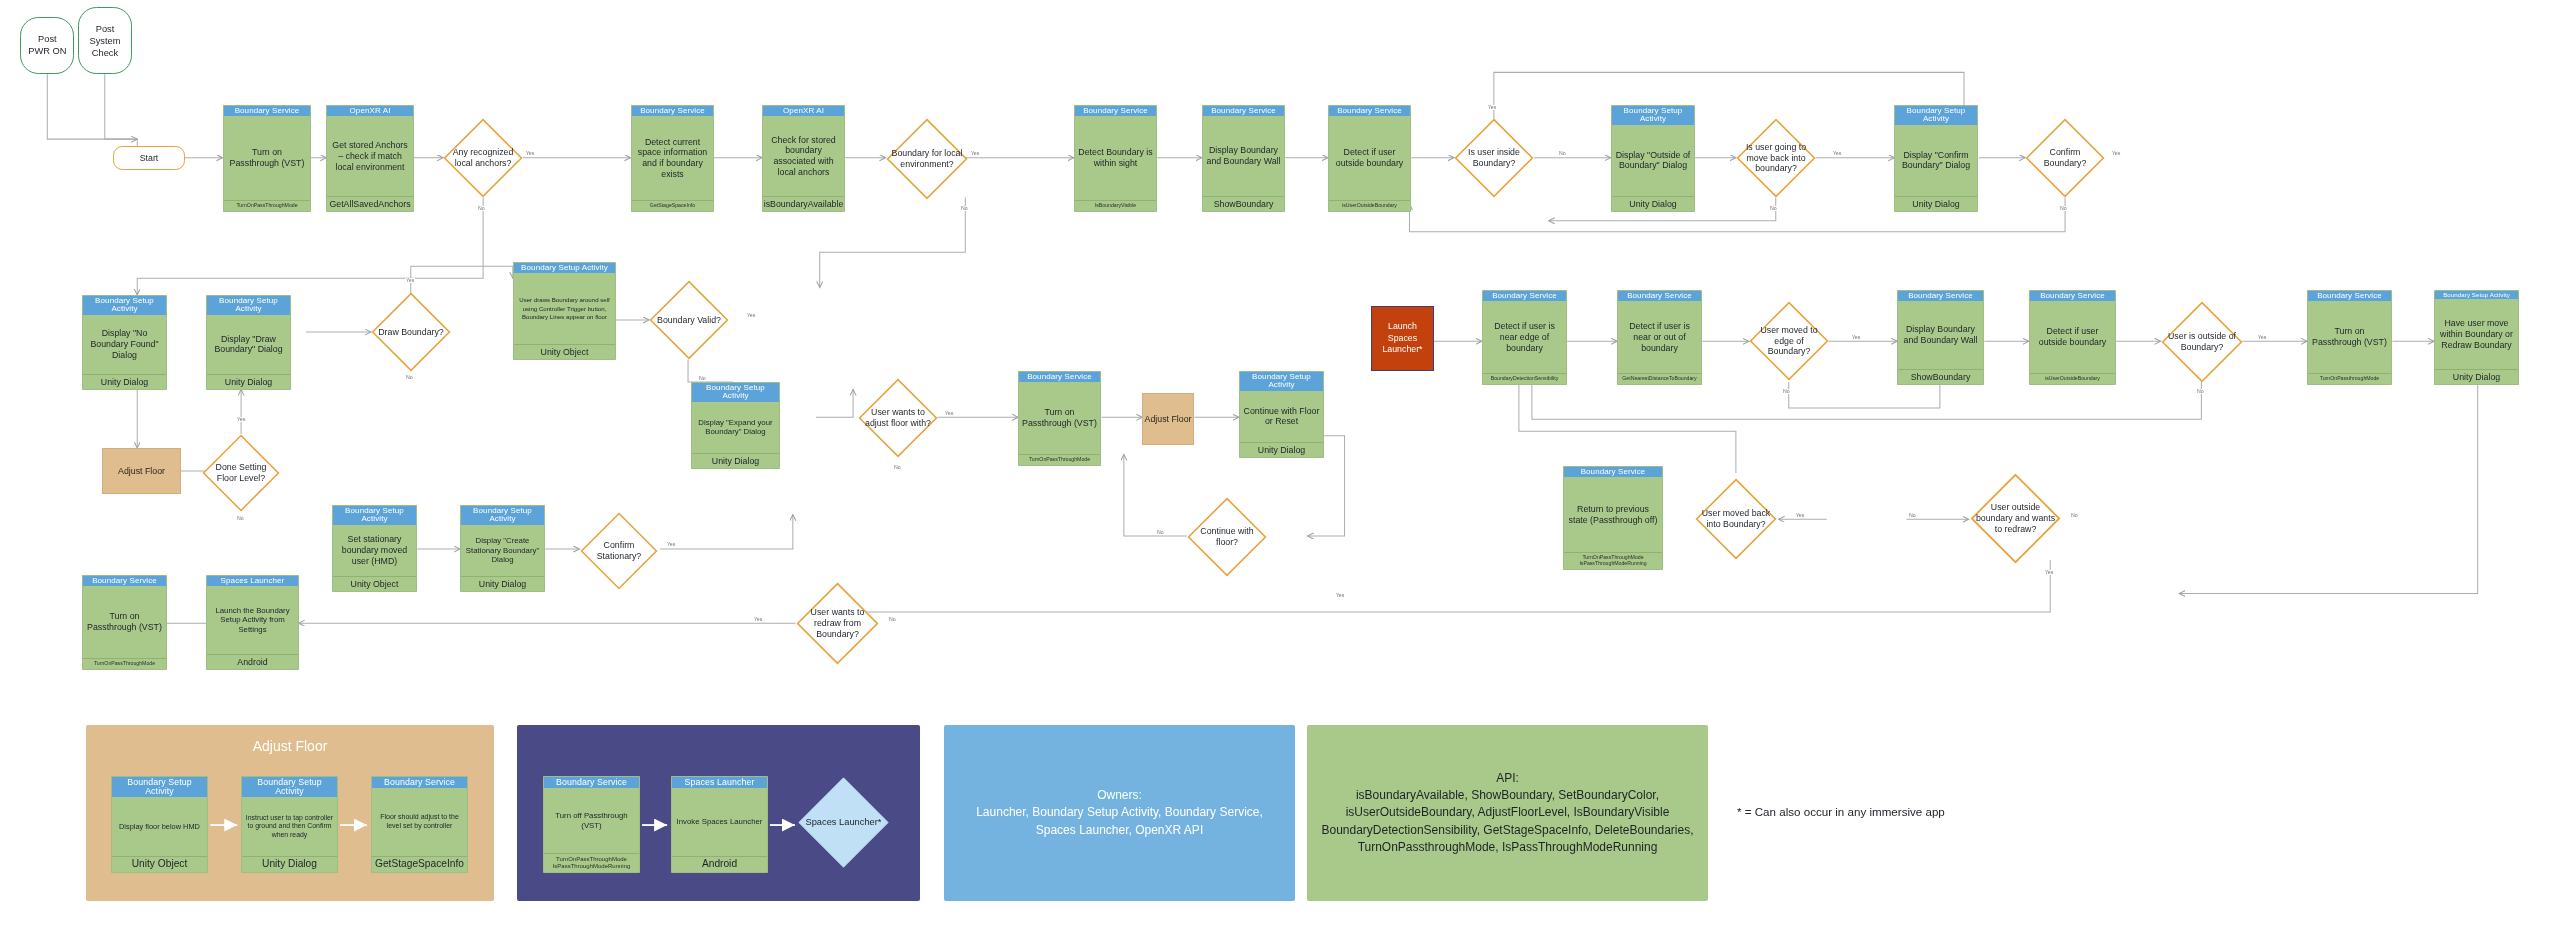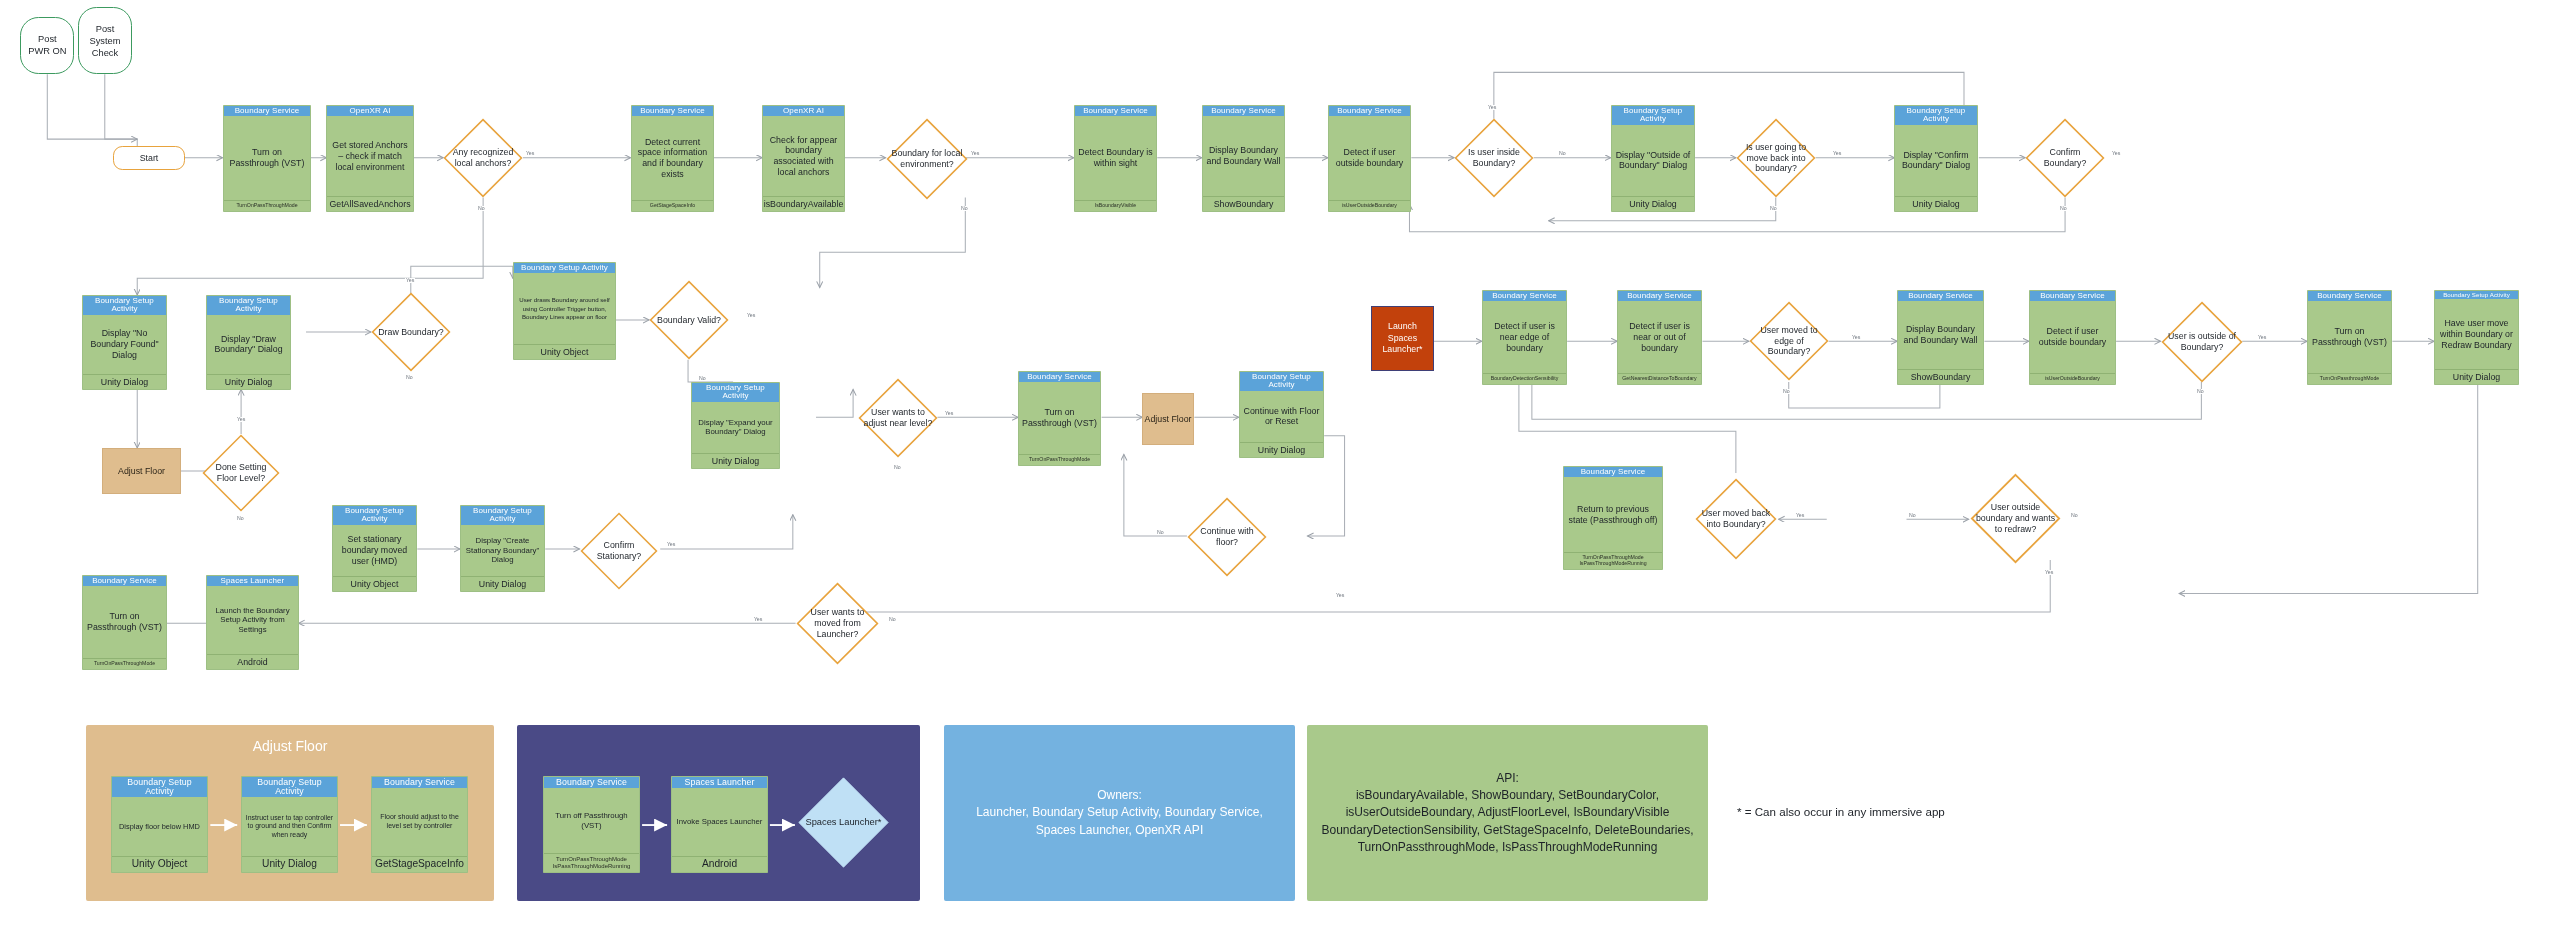--- a/index.html
+++ b/index.html
@@ -231,21 +231,21 @@
     </svg>
     <span class="dtext">Any recognized local anchors?</span>
   </div>
   <div class="node card" style="left:631px;top:105px;width:83px;height:107px;">
     <div class="hdr">Boundary Service</div>
     <div class="body">Detect current space information and if boundary exists</div>
     <div class="api tiny">GetStageSpaceInfo</div>
   </div>
   <div class="node card" style="left:762px;top:105px;width:83px;height:107px;">
     <div class="hdr">OpenXR AI</div>
-    <div class="body">Check for appear boundary associated with local anchors</div>
+    <div class="body">Check for stored boundary associated with local anchors</div>
     <div class="api big">isBoundaryAvailable</div>
   </div>
   <div class="node diamond" style="left:886px;top:118px;width:82px;height:82px;">
     <svg class="dshape" viewBox="0 0 100 100" preserveAspectRatio="none">
       <polygon points="50,2 98,50 50,98 2,50" fill="#ffffff" stroke="#e8a33d" stroke-width="2"></polygon>
     </svg>
     <span class="dtext">Boundary for local environment?</span>
   </div>
   <div class="node card" style="left:1074px;top:105px;width:83px;height:107px;">
     <div class="hdr">Boundary Service</div>
@@ -329,21 +329,21 @@
   <div class="node diamond" style="left:202px;top:434px;width:78px;height:78px;">
     <svg class="dshape" viewBox="0 0 100 100" preserveAspectRatio="none">
       <polygon points="50,2 98,50 50,98 2,50" fill="#ffffff" stroke="#e8a33d" stroke-width="2"></polygon>
     </svg>
     <span class="dtext">Done Setting Floor Level?</span>
   </div>
   <div class="node diamond" style="left:858px;top:378px;width:80px;height:80px;">
     <svg class="dshape" viewBox="0 0 100 100" preserveAspectRatio="none">
       <polygon points="50,2 98,50 50,98 2,50" fill="#ffffff" stroke="#e8a33d" stroke-width="2"></polygon>
     </svg>
-    <span class="dtext">User wants to adjust near level?</span>
+    <span class="dtext">User wants to adjust floor with?</span>
   </div>
   <div class="node card" style="left:1018px;top:371px;width:83px;height:95px;">
     <div class="hdr">Boundary Service</div>
     <div class="body">Turn on Passthrough (VST)</div>
     <div class="api tiny">TurnOnPassThroughMode</div>
   </div>
   <div class="node tan" style="left:1142px;top:393px;width:52px;height:52px;">
     <span>Adjust Floor</span>
   </div>
   <div class="node card" style="left:1239px;top:371px;width:85px;height:87px;">
@@ -381,21 +381,21 @@
   </div>
   <div class="node card" style="left:206px;top:575px;width:93px;height:95px;">
     <div class="hdr">Spaces Launcher</div>
     <div class="body" style="font-size:7.8px">Launch the Boundary Setup Activity from Settings</div>
     <div class="api big">Android</div>
   </div>
   <div class="node diamond" style="left:796px;top:582px;width:83px;height:83px;">
     <svg class="dshape" viewBox="0 0 100 100" preserveAspectRatio="none">
       <polygon points="50,2 98,50 50,98 2,50" fill="#ffffff" stroke="#e8a33d" stroke-width="2"></polygon>
     </svg>
-    <span class="dtext">User wants to moved from Launcher?</span>
+    <span class="dtext">User wants to redraw from Boundary?</span>
   </div>
 
   <div class="node purple" style="left:1371px;top:306px;width:63px;height:65px;">
     <span style="white-space:pre-line">Launch
 Spaces
 Launcher*</span>
   </div>
   <div class="node card" style="left:1482px;top:290px;width:85px;height:95px;">
     <div class="hdr">Boundary Service</div>
     <div class="body">Detect if user is near edge of boundary</div>

